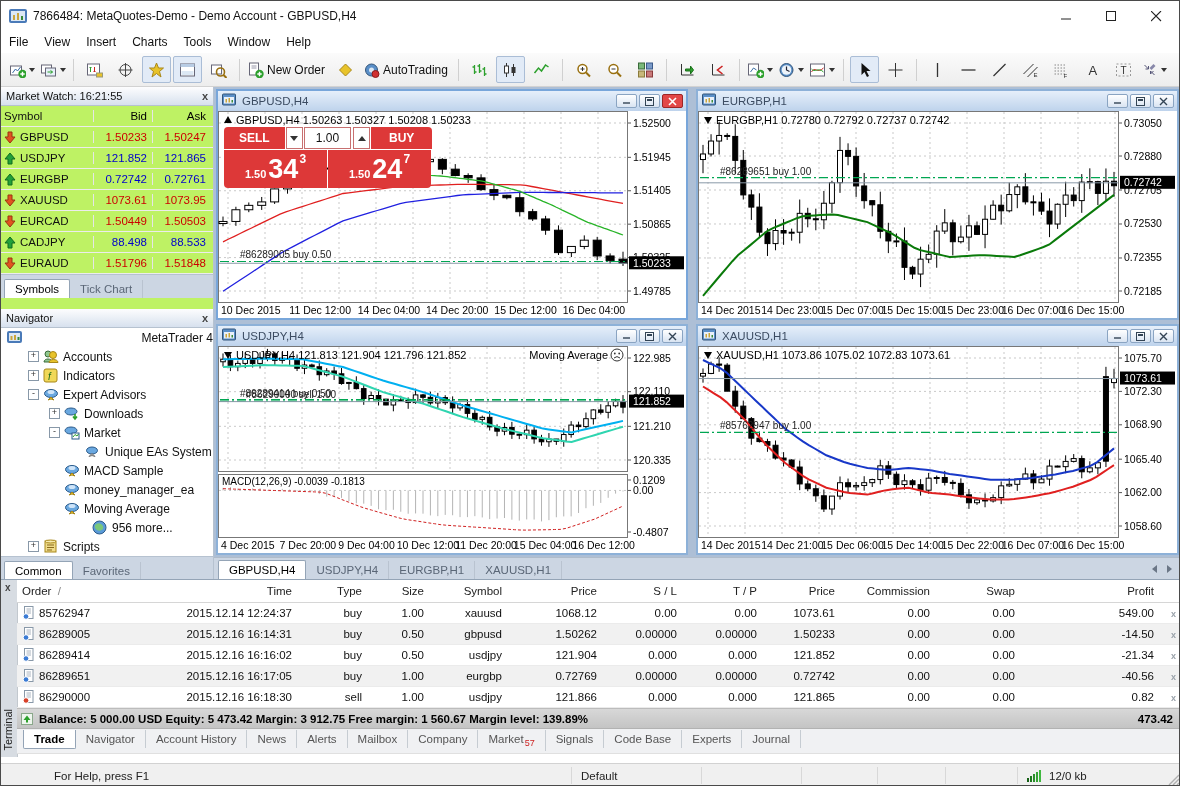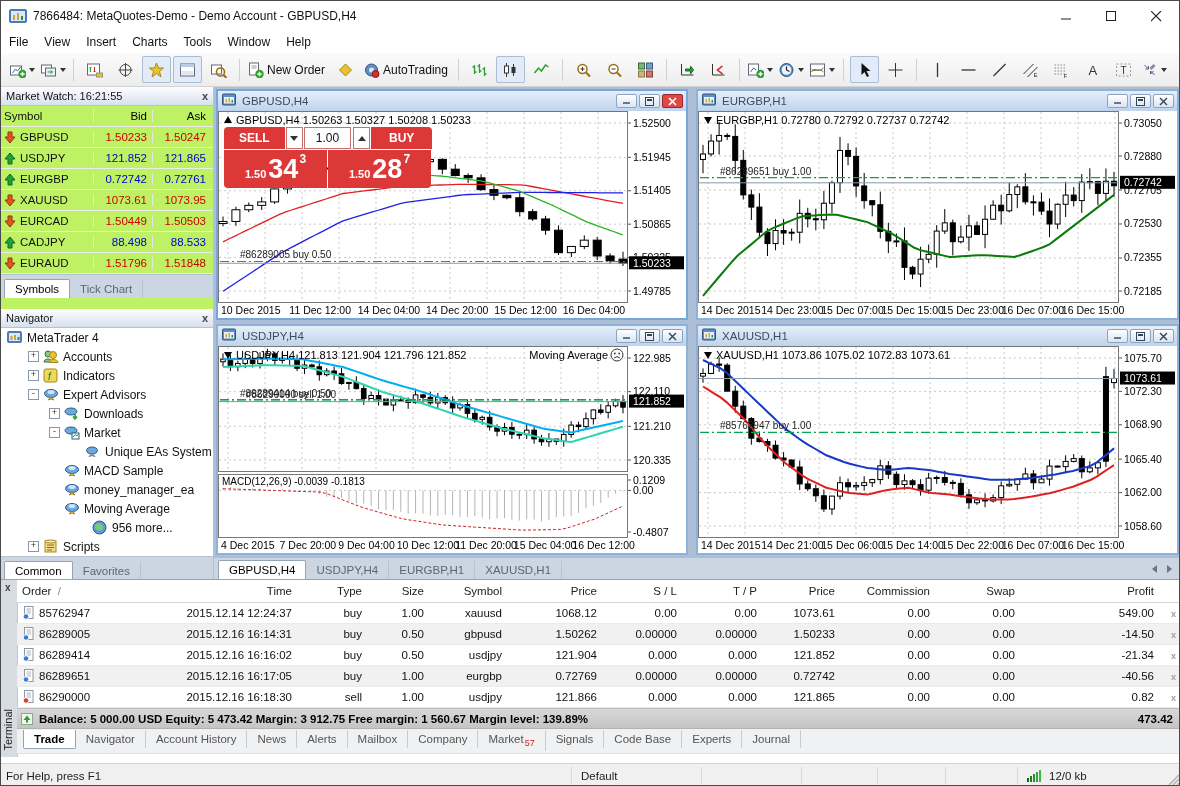--- a/index.html
+++ b/index.html
@@ -91,21 +91,21 @@
   #term-balance{height:21px;background:linear-gradient(#d8d8d8,#c4c4c4);border-top:1px solid #bcbcbc;border-bottom:1px solid #b2b2b2;display:flex;align-items:center;font-weight:bold;font-size:11.5px;color:#000;padding:0 8px 0 4px;box-sizing:border-box;}
   #term-balance .bicn{margin-right:6px;}
   #balance-right{margin-left:auto;}
   #term-tabs{height:25px;background:#f0f1f3;display:flex;align-items:flex-start;padding:0 6px;box-sizing:border-box;border-bottom:1px solid #e0e0e0;}
   .btab{padding:3px 10px;font-size:11.5px;color:#555;border-right:1px solid #c6ccd2;margin-top:1px;}
   .btab.active{background:#fff;border:1px solid #94a4b6;border-top:none;color:#000;font-weight:bold;border-radius:0 0 2px 2px;}
   .badge57{color:#cc2222;font-size:9px;vertical-align:sub;margin-left:1px;}
   
   #statusbar{left:0;top:762px;width:1180px;height:24px;background:#f0f0f0;border-top:1px solid #d2d2d2;display:flex;align-items:center;font-size:11.5px;color:#222;box-sizing:border-box;}
   .scell{border-left:1px solid #d8d8d8;height:17px;display:flex;align-items:center;padding:0 9px;flex:none;box-sizing:border-box;}
-  #status-help{flex:1;padding-left:5px;border-left:none;}
+  #status-help{flex:1;padding-left:5px;border-left:none;margin-left:48px;}
 </style>
 </head>
 <body>
 
 <div id="app">
   <div id="titlebar" class="abs">
     <span class="ticn">
         <svg width="18" height="16">
           <rect x="0" y="1" width="18" height="14" rx="2" fill="#4a7ab8"></rect>
           <rect x="2" y="3" width="14" height="10" fill="#dce8f4"></rect>
@@ -523,21 +523,21 @@
         <span class="tab">Tick Chart</span>
       </div>
   </div>
 
   <div id="navigator" class="abs">
     <div class="panel-title">
       <span>Navigator</span>
       <span class="panel-x">x</span>
     </div>
     <div id="nav-tree">
-        <div class="nav-row" style="padding-left: 6px;">
+        <div class="nav-row" style="padding-left: 6px; justify-content: space-between;">
           <span class="nicn">
             <svg width="16" height="15" viewBox="0 0 16 15">
               <rect x="0" y="1" width="15" height="12" rx="2" fill="#4a7ab8"></rect>
               <rect x="2" y="3" width="11" height="8" fill="#dce8f4"></rect>
               <rect x="3.5" y="6" width="2" height="4" fill="#caa53c"></rect>
               <rect x="7" y="5" width="2" height="5" fill="#caa53c"></rect>
               <rect x="10.5" y="7" width="2" height="3" fill="#3a8a3a"></rect>
             </svg>
           </span>
           <span>MetaTrader 4</span>
@@ -824,21 +824,21 @@
               <span class="ock-buy">BUY</span>
             </div>
             <div class="ock-r2">
               <span class="ock-p l">
                 <span class="ock-small">1.50</span>
                 <span class="ock-big">34</span>
                 <span class="ock-sup">3</span>
               </span>
               <span class="ock-p r">
                 <span class="ock-small">1.50</span>
-                <span class="ock-big">28</span>
+                <span class="ock-big">24</span>
                 <span class="ock-sup">7</span>
               </span>
             </div>
           </div>
         </div>
       </div>
       <div class="cwin" style="left: 482px; top: 2px; width: 483px; height: 231px;">
         <div class="cwin-t">
           <span class="cticn">
             <svg width="17" height="16" viewBox="0 0 16 16">

